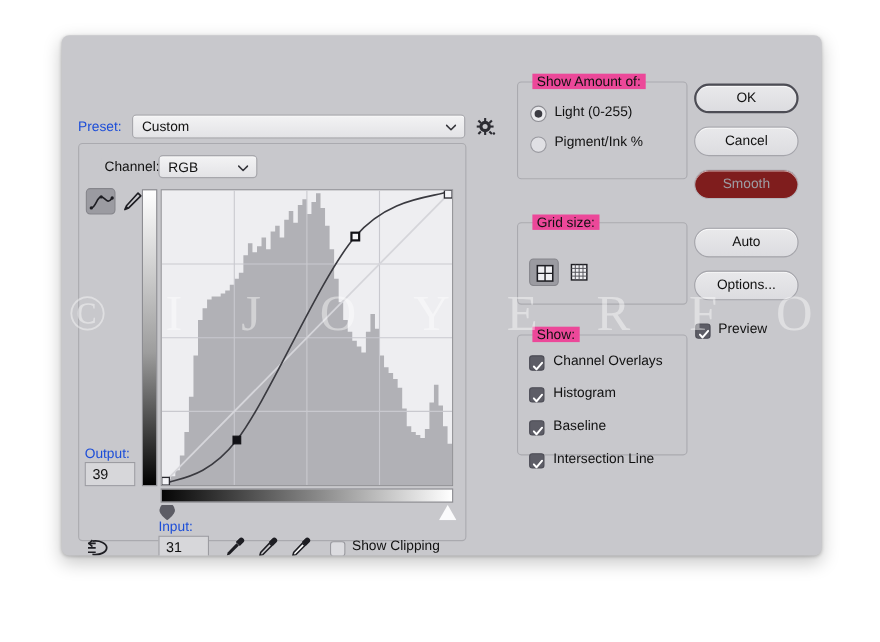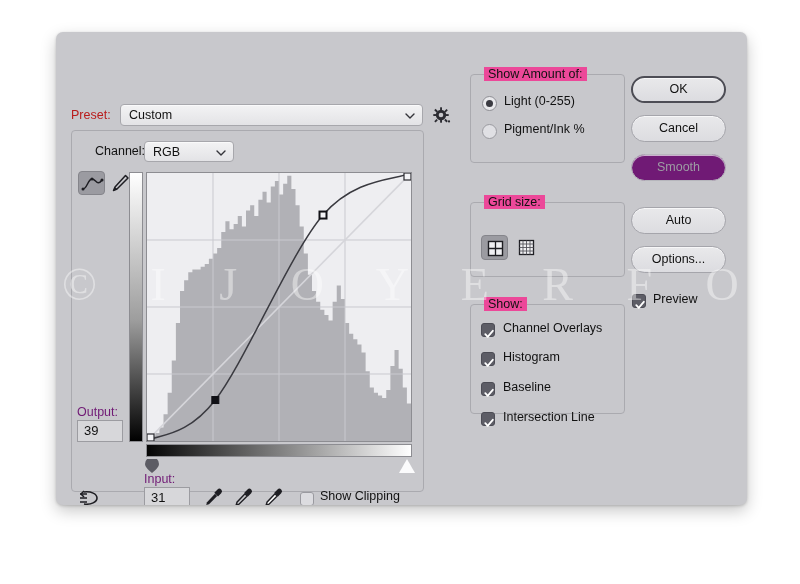--- a/index.html
+++ b/index.html
@@ -31,21 +31,21 @@
   }
   .titlebar .title {
     position: absolute; left: 0; right: 0; top: 5px;
     text-align: center;
     font-size: 12.5px; color: #1d1d1f;
   }
 
   
   .preset-label {
     position: absolute; left: 15px; top: 76px;
-    font-size: 12.5px; color: #b91c1c;
+    font-size: 12.5px; color: #1d4ed8;
   }
   .select {
     position: absolute;
     background: linear-gradient(#f3f3f4, #e3e3e6);
     border: 1px solid #a7a7ac;
     border-radius: 4px;
     font-size: 12.5px; color: #111;
     box-shadow: 0 1px 0 rgba(255,255,255,.6) inset;
   }
   .select .sel-text { position: absolute; left: 8px; top: 50%; transform: translateY(-50%); }
@@ -98,21 +98,21 @@
     border: 1px solid #8d8d92;
   }
   #black-slider {
     position: absolute; left: 15px; top: 321px; width: 16px; height: 14px;
   }
   #white-slider {
     position: absolute; left: 270px; top: 321px; width: 16px; height: 14px;
   }
 
   
-  .field-label { position: absolute; font-size: 12.5px; color: #701a75; }
+  .field-label { position: absolute; font-size: 12.5px; color: #1d4ed8; }
   .textfield {
     position: absolute;
     background: #d7d7da;
     border: 1px solid #9c9ca1;
     font-size: 13px; color: #111;
     padding-left: 6px;
     line-height: 20px;
   }
   #output-label { left: 21px; top: 373px; }
   #output-field { left: 21px; top: 388px; width: 46px; height: 22px; }
@@ -176,21 +176,21 @@
     width: 95px; height: 27px;
     border-radius: 14px;
     background: linear-gradient(#e9e9eb, #dcdce0);
     border: 1px solid #a5a5ab;
     font-size: 12.5px; color: #111;
     text-align: center;
     line-height: 25px;
     box-shadow: 0 1px 0 rgba(255,255,255,.65) inset;
   }
   .btn.default { border: 2px solid #4d4d55; line-height: 23px; }
-  .btn.disabled { color: #9d9da4; background: #701a75; border-color: #b6b6bc; }
+  .btn.disabled { color: #9d9da4; background: #7f1d1d; border-color: #b6b6bc; }
   #btn-ok     { top: 44px; }
   #btn-cancel { top: 83px; }
   #btn-smooth { top: 122px; }
   #btn-auto   { top: 175px; }
   #btn-options{ top: 214px; text-align: center; }
   #preview-box   { position: absolute; left: 576px; top: 262px; }
   #preview-label { position: absolute; left: 597px; top: 260px; font-size: 12.5px; color:#111; }
 
   
   #watermark {

